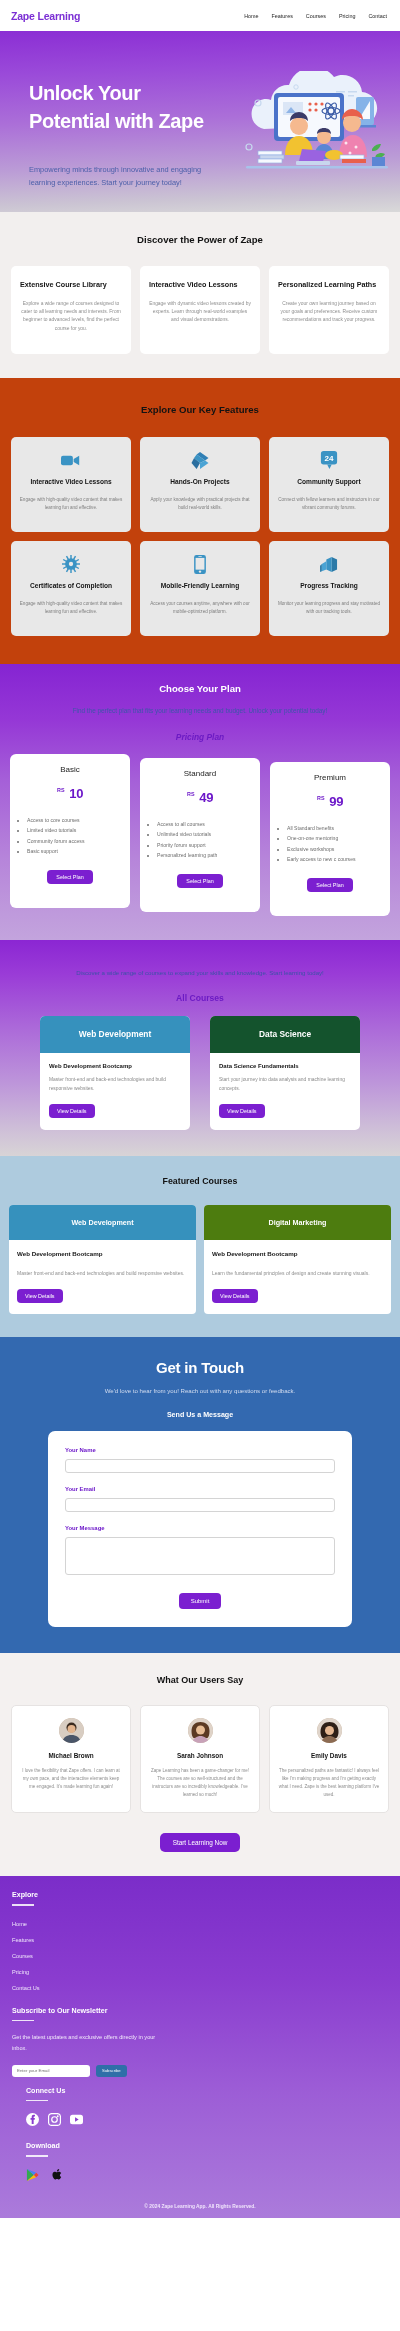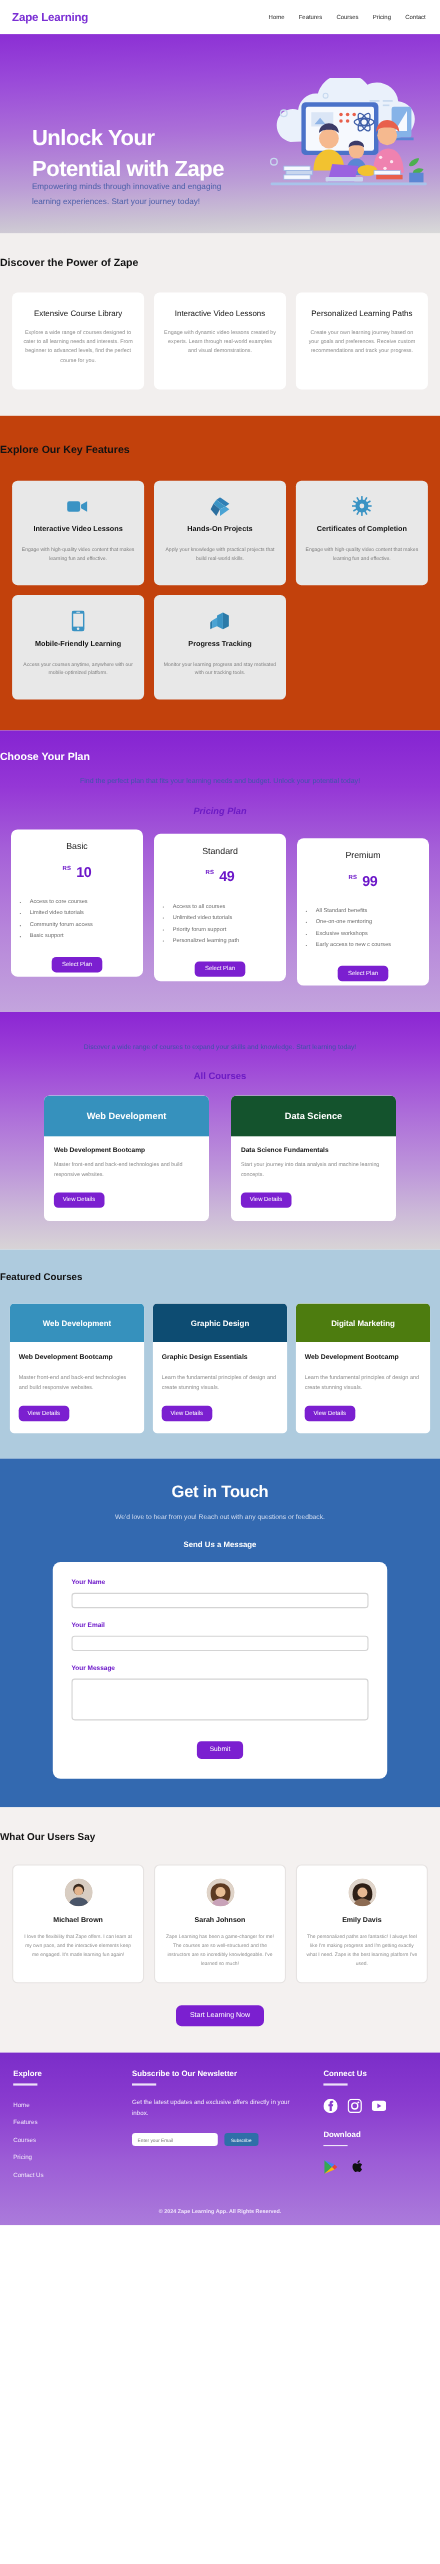--- a/index.html
+++ b/index.html
@@ -25,39 +25,38 @@
   .hero {
     position:relative; height:181px;
     background:linear-gradient(175deg,#8d2fd6 0%,#9440d8 20%,#a濃 25%,#b07fd4 62%,#c5bcd3 88%,#d7d7d7 100%);
     background:linear-gradient(178deg,#8b2ed4 0%,#9a4ad9 22%,#ab6fd8 48%,#bb9cd6 72%,#cbc4d3 90%,#d9d9d9 100%);
     overflow:hidden;
   }
   .hero-h1 {
     position:absolute; left:29px; top:48px; width:185px;
     font-size:20px; line-height:1.42; font-weight:bold; color:#fff;
     letter-spacing:-.4px;
-    margin-top:33px;
   }
   .hero-sub {
     position:absolute; left:29px; top:133px; width:188px;
     font-size:7.4px; line-height:1.75; color:#4b5fa8;
   }
   
   .illus { position:absolute; right:4px; top:40px; width:160px; height:110px; }
 
   
   .discover { background:#f2efee; padding:22px 0 24px; }
-  .sec-title { text-align:left; font-size:9.6px; font-weight:bold; color:#131313; }
+  .sec-title { text-align:center; font-size:9.6px; font-weight:bold; color:#131313; }
   .d-grid { display:flex; gap:9px; padding:0 11px; margin-top:21px; }
   .d-card {
     flex:1; background:#fff; border-radius:5px; padding:13px 9px 15px;
     min-height:88px;
   }
   .d-card h3 {
-    font-size:7.2px; font-weight:normal; text-align:center; line-height:1.6;
+    font-size:7.2px; font-weight:bold; line-height:1.6;
     color:#141414;
   }
   .d-card p {
     font-size:4.9px; line-height:1.72; text-align:center; color:#8e8e8e;
     margin-top:9px;
   }
 
   
   .features { background:#c2410c; padding:26px 0 28px; }
   .f-grid { display:flex; flex-wrap:wrap; gap:9px; padding:0 11px; margin-top:22px; }
@@ -73,21 +72,21 @@
   
   .pricing {
     background:linear-gradient(180deg,#8524d2 0%,#9236d6 18%,#a濃 30%,#b583d8 62%,#c3a3dd 100%);
     background:linear-gradient(180deg,#8524d2 0%,#9537d6 20%,#a55fd8 42%,#b684da 70%,#c3a4dd 100%);
     padding:19px 0 24px;
   }
   .pricing .sec-title { color:#fff; font-size:9.6px; }
   .pricing .sec-sub { text-align:center; font-size:6.4px; color:#3d56a8; margin-top:13px; }
   .pricing .sub-title { text-align:center; font-size:8.4px; font-weight:bold; color:#6c1bc4; margin-top:18px;font-style:italic; }
   .p-grid { display:flex; gap:10px; padding:0 10px; margin-top:12px; align-items:flex-start; }
-  .p-card { flex:1; background:#fff; border-radius:6px; padding:11px 8px 4px; }
+  .p-card { flex:1; background:#fff; border-radius:6px; padding:11px 8px 24px; }
   .p-card.mid { margin-top:4px; }
   .p-card.hi { margin-top:8px; }
   .p-name { text-align:center; font-size:8px; color:#1d1d1d; }
   .p-price { text-align:center; margin-top:10px; color:#6c17c9; font-weight:bold; }
   .p-price .cur { font-size:5.4px; vertical-align:super; letter-spacing:.2px; }
   .p-price .amt { font-size:13px; letter-spacing:-.3px; }
   .p-list { margin-top:13px; padding-left:9px; }
   .p-list li { font-size:5.1px; line-height:2.05; color:#6d6d6d; }
   .p-btn {
     display:block; margin:13px auto 0; background:#7b1fd0; color:#fff;
@@ -169,21 +168,21 @@
   .start-btn {
     display:block; margin:20px auto 0; background:#7b1fd0; color:#fff; border:none;
     border-radius:5px; font-size:6.4px; padding:6px 13px; font-family:inherit; cursor:pointer;
   }
 
   
   .footer {
     background:linear-gradient(180deg,#7b2dc9 0%,#8a3ccf 30%,#9c5cd6 62%,#ab7bdb 100%);
     padding:15px 0 0; color:#fff;
   }
-  .f-cols { display:flex; padding:0 12px; gap:10px; }
+  .f-cols { display:flex; padding:0 12px; gap:10px;flex-direction:column; }
   .f-col-a { width:98px; }
   .f-col-b { width:150px; }
   .f-col-c { flex:1; text-align:left; padding-left:14px; }
   .f-h { font-size:7.1px; font-weight:bold; color:#fff; }
   .f-ul { width:22px; height:1.5px; background:#fff; opacity:.85; margin-top:5px; }
   .f-links { margin-top:10px; }
   .f-links div { font-size:5.6px; color:#f0e6fb; line-height:2.9; }
   .f-desc { font-size:5.6px; line-height:1.95; color:#f2e9fc; margin-top:11px; }
   .sub-row { display:flex; gap:6px; margin-top:11px; align-items:center; }
   .sub-input {
@@ -328,20 +327,31 @@
               <path d="M10 0l10 7-4 3-10-7z" fill="#2f7fb5"></path>
               <path d="M6 3L16 10l-6 3-7-6z" fill="#3a93c4"></path>
               <path d="M3 7l7 6L6 20 0 13z" fill="#2b6f9f"></path>
               <path d="M10 13l6-3 4 3-10 7z" fill="#4aa3d4"></path>
             </svg>
         </div>
         <h3>Hands-On Projects</h3>
         <p>Apply your knowledge with practical projects that build real-world skills.</p>
       </div>
 
+      <div class="f-card">
+        <div class="f-icon">
+          <svg width="18" height="19" viewBox="0 0 20 21">
+              <rect x="1" y="0" width="18" height="15" rx="3" fill="#3a93c4"></rect>
+              <path d="M8 15h5l-2.5 5z" fill="#3a93c4"></path>
+              <text x="10" y="11.5" font-family="Liberation Sans" font-size="9" font-weight="bold" fill="#fff" text-anchor="middle">24</text>
+            </svg>
+        </div>
+        <h3>Community Support</h3>
+        <p>Connect with fellow learners and instructors in our vibrant community forums.</p>
+      </div>
 
       <div class="f-card">
         <div class="f-icon">
           <svg width="18" height="18" viewBox="0 0 20 20">
               <g fill="#3a93c4">
                 <circle cx="10" cy="10" r="6.5"></circle>
                 <g>
             <rect x="9.2" y="0" width="1.6" height="20"></rect>
                   <rect x="9.2" y="0" width="1.6" height="20" transform="rotate(30 10 10)"></rect>
                   <rect x="9.2" y="0" width="1.6" height="20" transform="rotate(60 10 10)"></rect>
@@ -478,30 +488,20 @@
         <div class="fc-head" style="background:#3691bd">
           <span>Web Development</span>
         </div>
         <div class="fc-body">
           <h4>Web Development Bootcamp</h4>
           <p>Master front-end and back-end technologies and build responsive websites.</p>
           <button class="fc-btn">View Details</button>
         </div>
       </div>
 
-      <div class="fc-card">
-        <div class="fc-head" style="background:#0d4c72">
-          <span>Graphic Design</span>
-        </div>
-        <div class="fc-body">
-          <h4>Graphic Design Essentials</h4>
-          <p>Learn the fundamental principles of design and create stunning visuals.</p>
-          <button class="fc-btn">View Details</button>
-        </div>
-      </div>
 
       <div class="fc-card">
         <div class="fc-head" style="background:#4d7c0f">
           <span>Digital Marketing</span>
         </div>
         <div class="fc-body">
           <h4>Web Development Bootcamp</h4>
           <p>Learn the fundamental principles of design and create stunning visuals.</p>
           <button class="fc-btn">View Details</button>
         </div>

